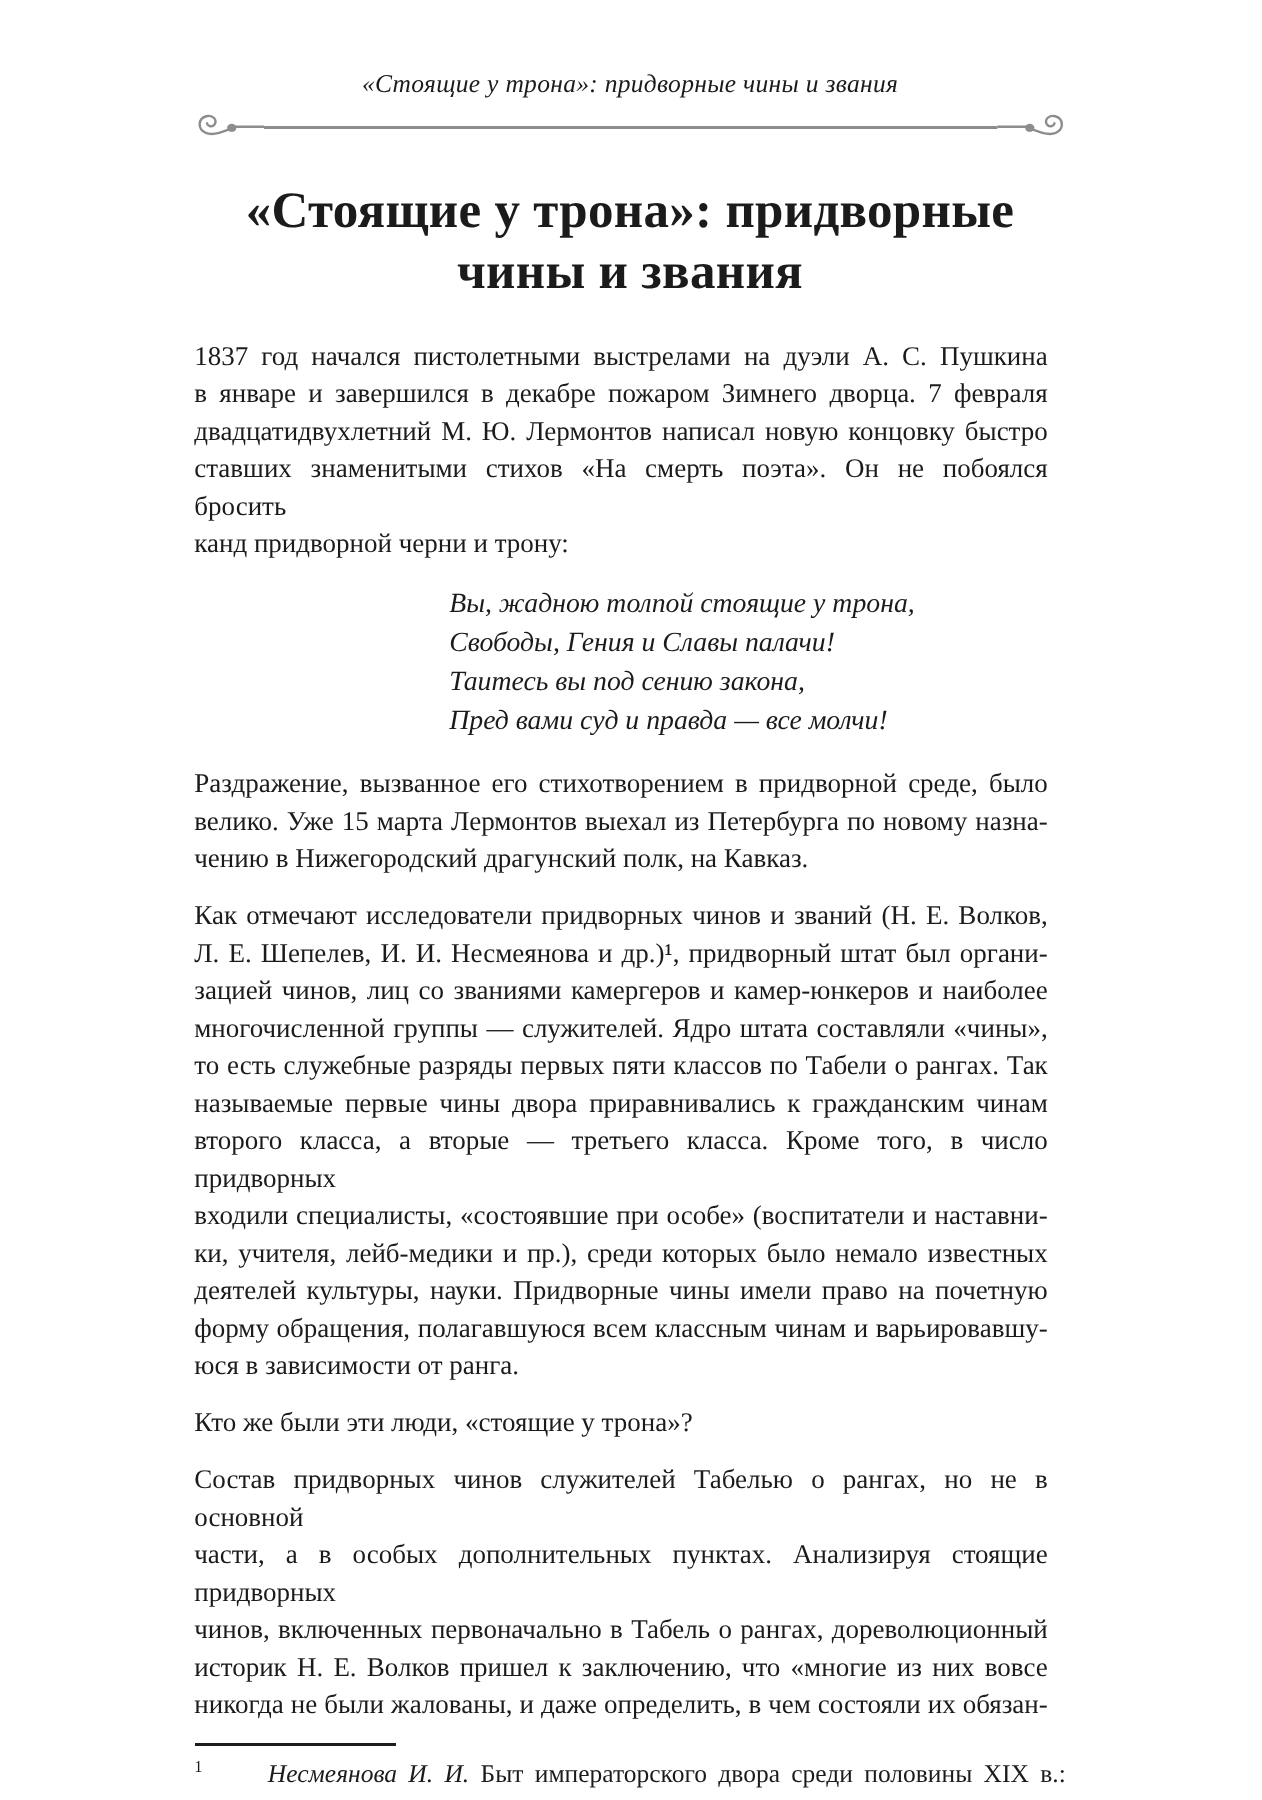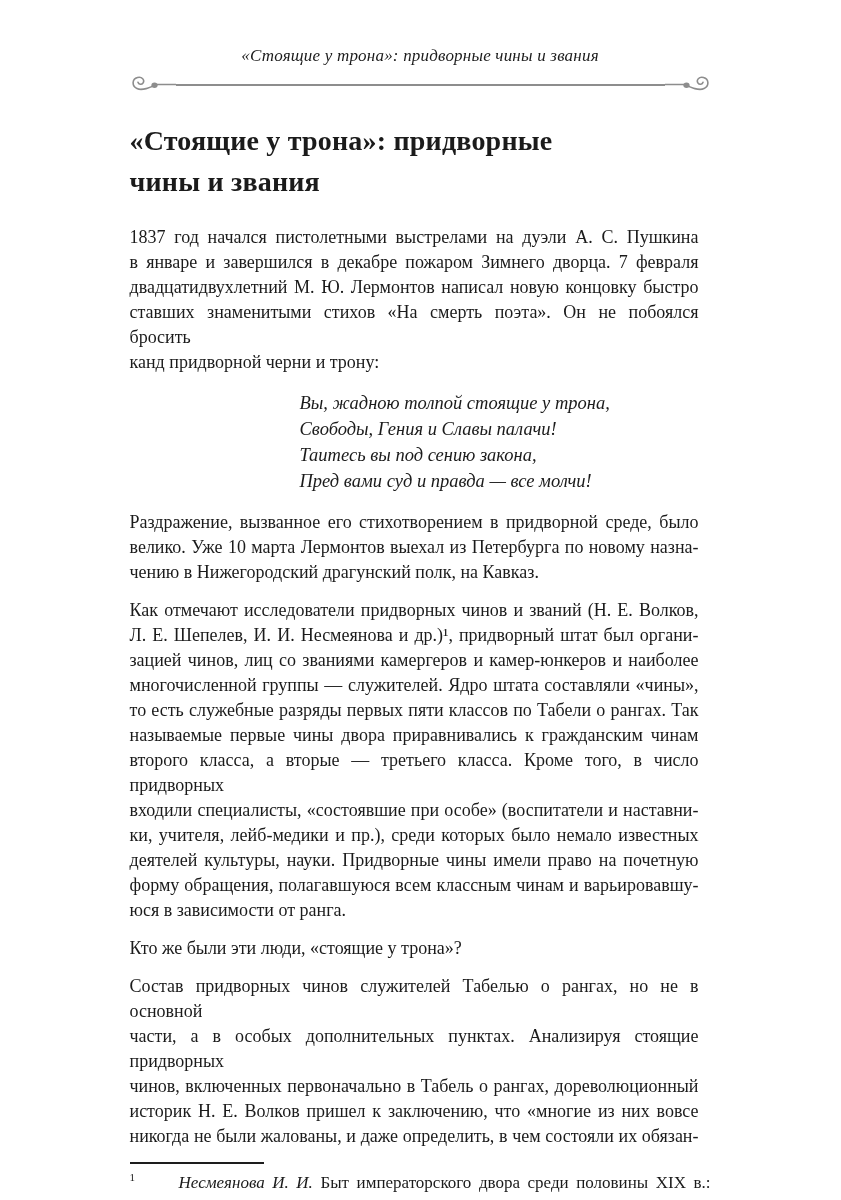--- a/index.html
+++ b/index.html
@@ -30,22 +30,22 @@
     align-items: center;
     margin-top: 4px;
     height: 28px;
     color: var(--orn);
   }
   .rule-line { flex: 1; height: 2px; background: var(--orn); margin-top: 1px; }
   .flourish { flex: none; display: block; }
   
   .page-title {
     margin: 22px 0 0 0;
-    text-align: left;
-    font-size: 28px;
+    text-align: center;
+    font-size: 34px;
     font-weight: bold;
     line-height: 41px;
     letter-spacing: 0.2px;
   }
   .page-title span { display: block; }
   
   .body-text { margin-top: 23px; }
   .para {
     font-size: 18px;
     line-height: 25px;
@@ -121,21 +121,21 @@
         <div>канд придворной черни и трону:</div>
       </div>
     <div class="verse">
         <div>Вы, жадною толпой стоящие у трона,</div>
         <div>Свободы, Гения и Славы палачи!</div>
         <div>Таитесь вы под сению закона,</div>
         <div>Пред вами суд и правда — все молчи!</div>
       </div>
     <div class="para jpara">
         <div>Раздражение, вызванное его стихотворением в придворной среде, было</div>
-        <div>велико. Уже 10 марта Лермонтов выехал из Петербурга по новому назна-</div>
+        <div>велико. Уже 15 марта Лермонтов выехал из Петербурга по новому назна-</div>
         <div>чению в Нижегородский драгунский полк, на Кавказ.</div>
       </div>
     <div class="para jpara">
         <div>Как отмечают исследователи придворных чинов и званий (Н. Е. Волков,</div>
         <div>Л. Е. Шепелев, И. И. Несмеянова и др.)¹, придворный штат был органи-</div>
         <div>зацией чинов, лиц со званиями камергеров и камер-юнкеров и наиболее</div>
         <div>многочисленной группы — служителей. Ядро штата составляли «чины»,</div>
         <div>то есть служебные разряды первых пяти классов по Табели о рангах. Так</div>
         <div>называемые первые чины двора приравнивались к гражданским чинам</div>
         <div>второго класса, а вторые — третьего класса. Кроме того, в число придворных</div>

